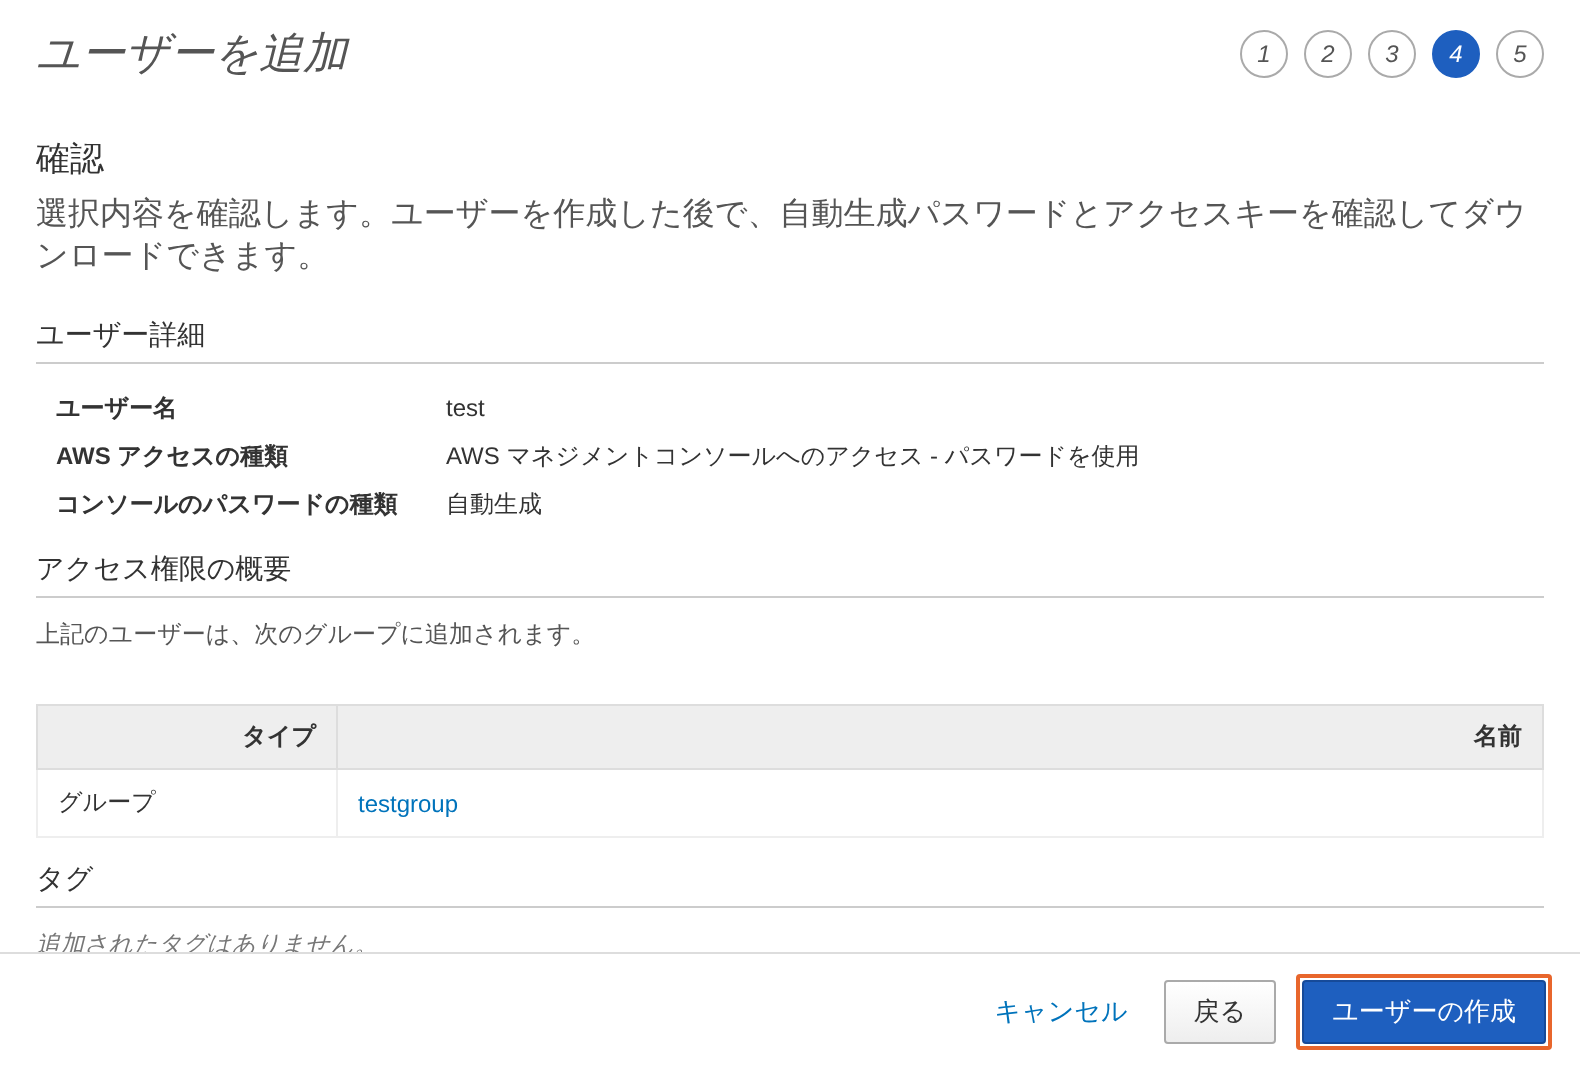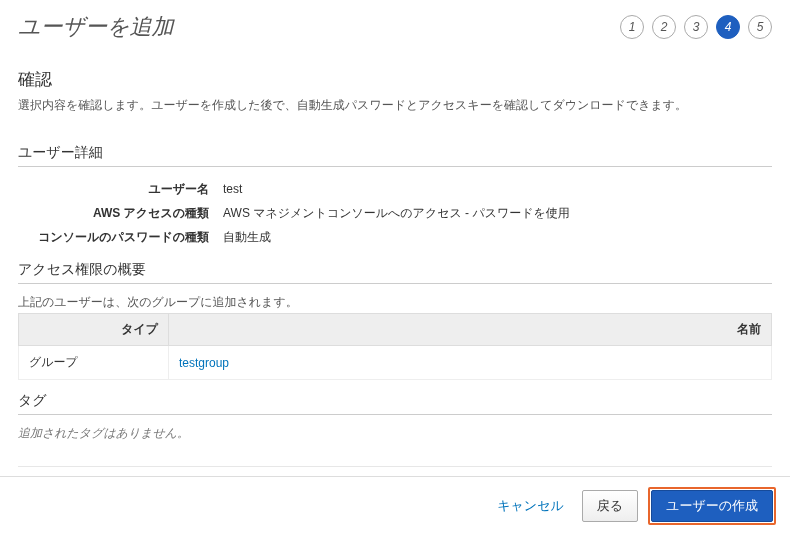--- a/index.html
+++ b/index.html
@@ -49,59 +49,58 @@
       padding: 0 18px;
     }
     .section-title {
       font-size: 17px;
       font-weight: 400;
       color: #333;
       margin-top: 18px;
       margin-bottom: 6px;
     }
     .desc {
-      font-size: 12px;
-      color: #555;
-      margin-bottom: 30px;
+      font-size: 16px;
+      color: #555;
+      margin-bottom: 20px;
     }
     .sub-heading {
       font-size: 14px;
       color: #333;
       padding-bottom: 4px;
       border-bottom: 1px solid #ccc;
       margin-top: 12px;
       margin-bottom: 10px;
     }
     .details {
       display: table;
       margin-left: 10px;
     }
     .detail-row {
       display: table-row;
       line-height: 24px;
     }
     .detail-label {
       display: table-cell;
-      text-align: right;
       font-weight: bold;
       font-size: 12px;
       color: #333;
       padding-right: 14px;
       white-space: nowrap;
       width: 195px;
     }
     .detail-value {
       display: table-cell;
       font-size: 12px;
       color: #333;
     }
     .perm-desc {
       font-size: 12px;
       color: #555;
-      margin: 8px 0 2px 0;
+      margin: 8px 0 26px 0;
     }
     .perm-table {
       width: 100%;
       border-collapse: collapse;
       font-size: 12px;
     }
     .perm-table th {
       background: #eeeeee;
       border: 1px solid #ddd;
       text-align: right;

